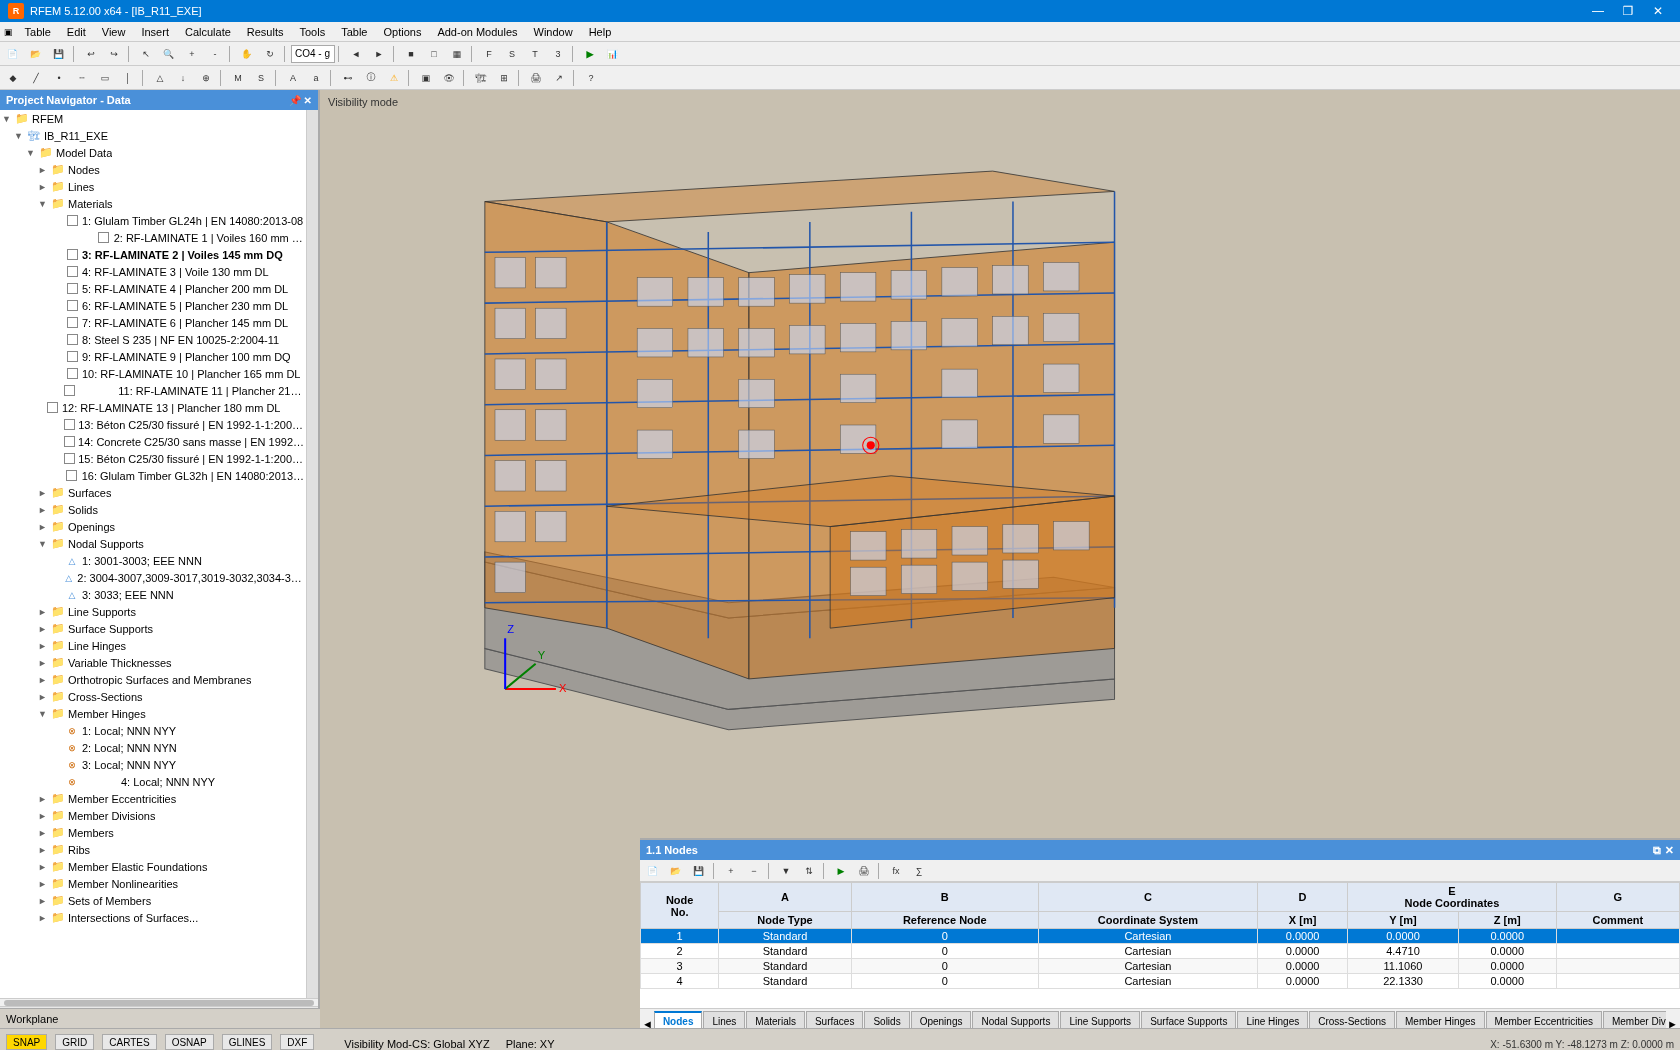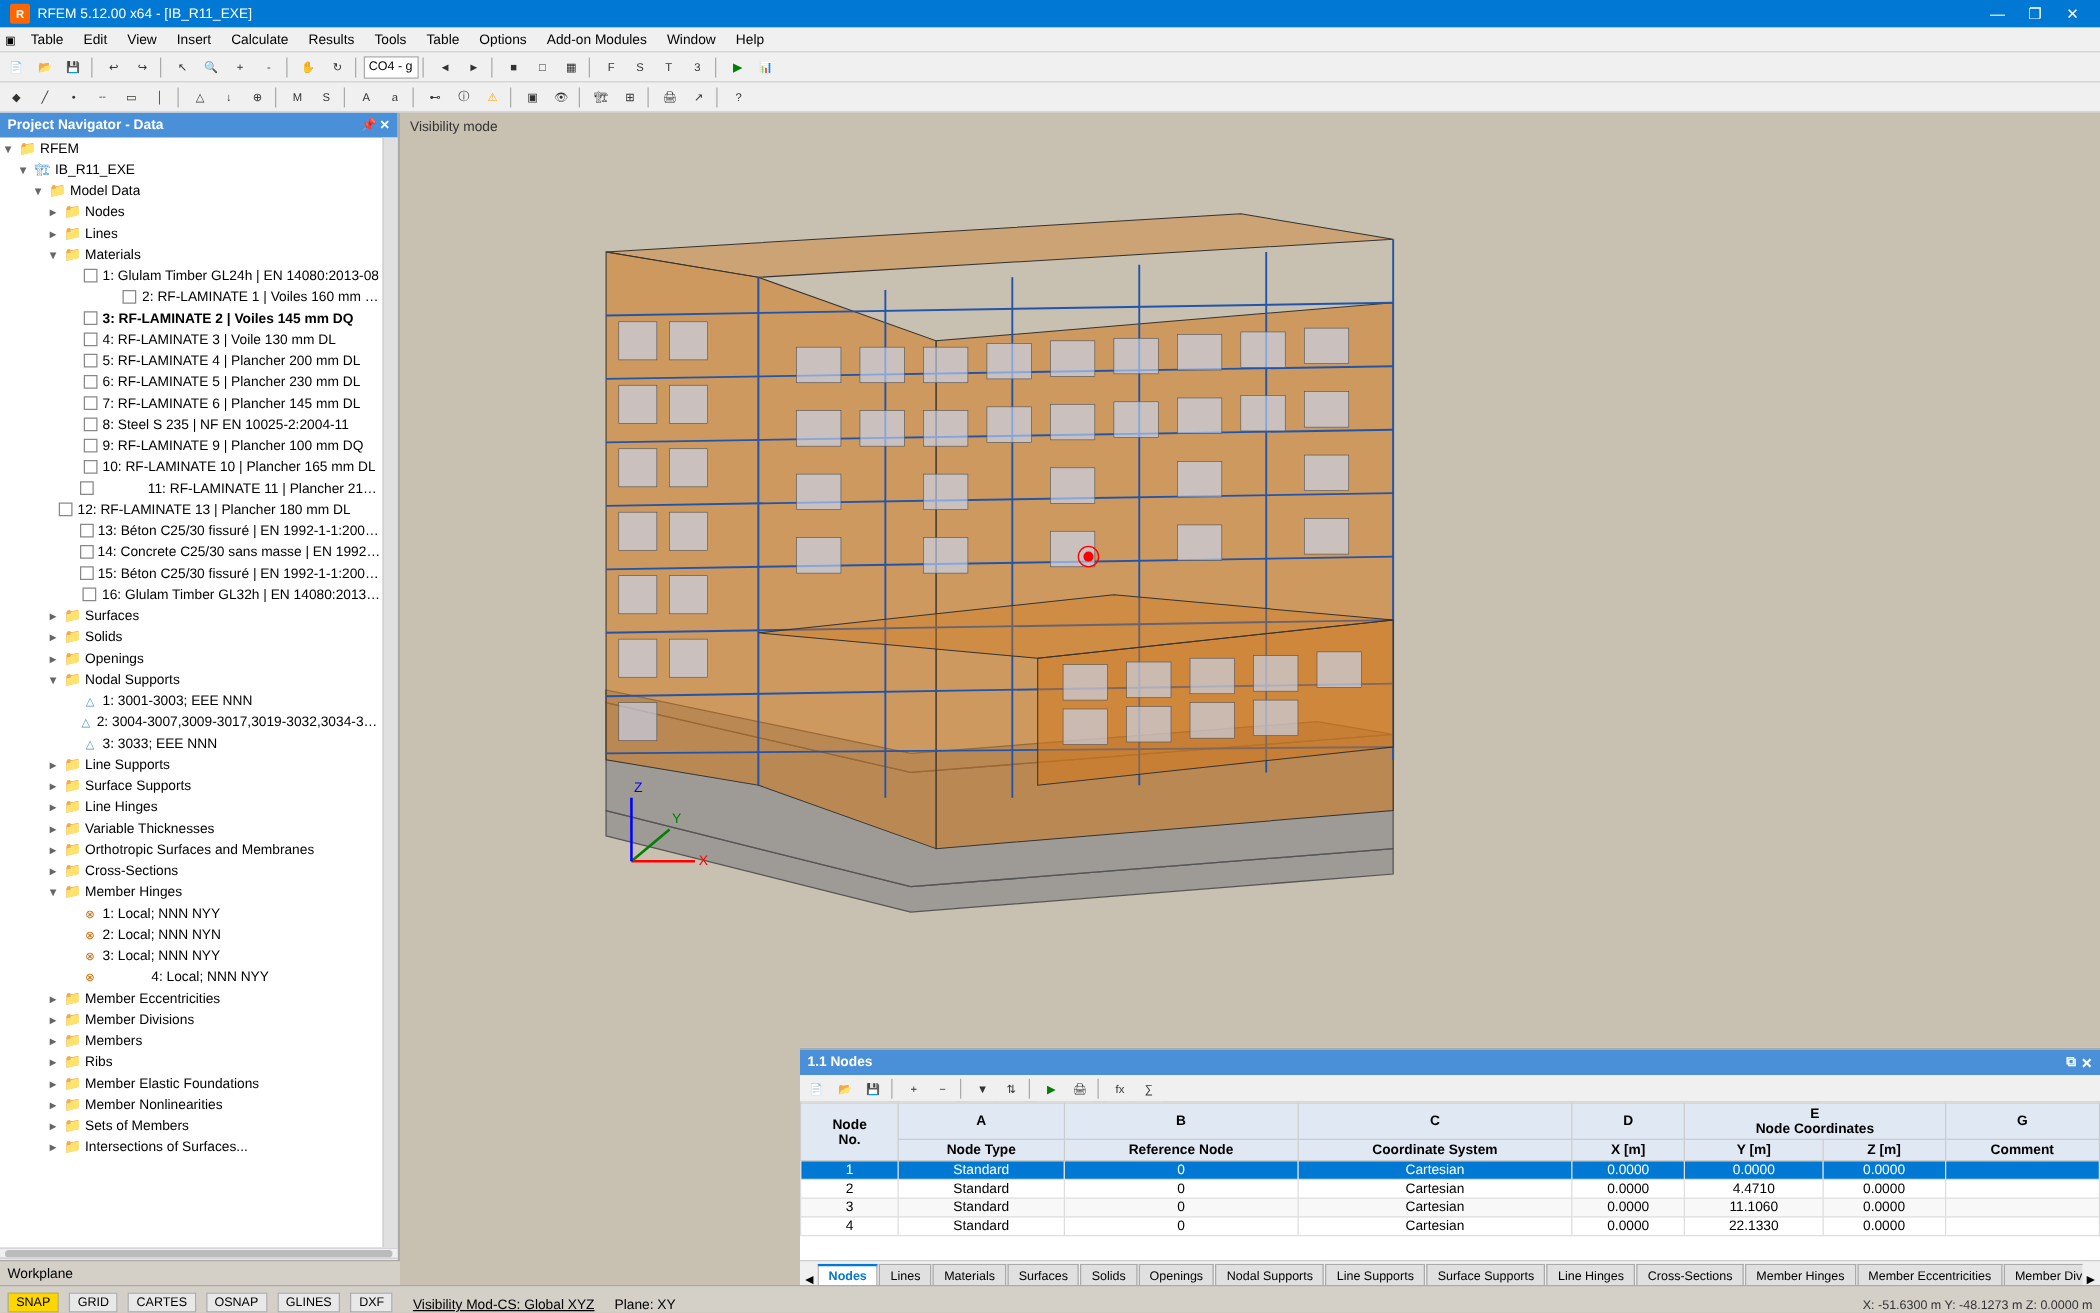--- a/index.html
+++ b/index.html
@@ -926,20 +926,20 @@
   </div>
 </div>
 
 <div id="status-bar">
   <div class="status-btn active">SNAP</div>
   <div class="status-btn">GRID</div>
   <div class="status-btn">CARTES</div>
   <div class="status-btn">OSNAP</div>
   <div class="status-btn">GLINES</div>
   <div class="status-btn">DXF</div>
-  <span style="margin-left:8px;text-decoration:underline;">Visibility Mod-CS: Global XYZ</span>
+  <span style="margin-left:22px;">Visibility Mod-CS: Global XYZ</span>
   <span style="margin-left:8px;">Plane: XY</span>
   <span id="coords-display">X: -51.6300 m  Y: -48.1273 m  Z: 0.0000 m</span>
 </div>
 
 <div style="position:fixed;bottom:22px;left:0;width:320px;height:20px;background:#d4d0c8;border-top:1px solid #aaa;display:flex;align-items:center;padding:0 6px;font-size:10px;z-index:100;">
   <span>Workplane</span>
 </div>
 
 </body></html>

